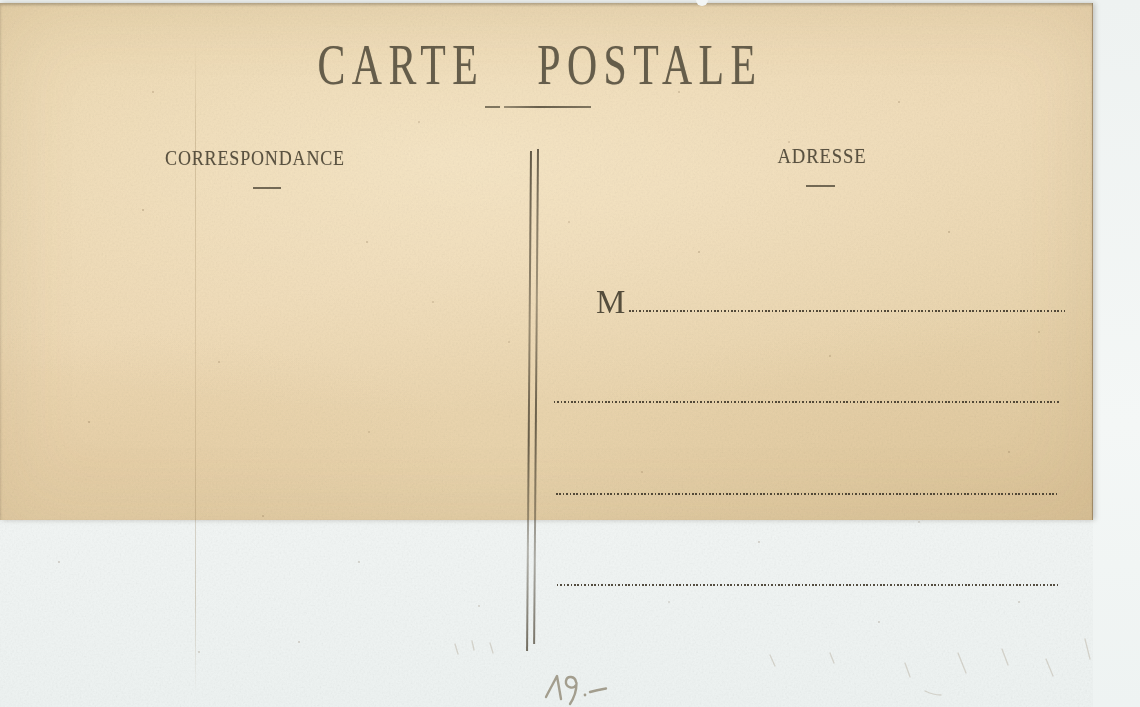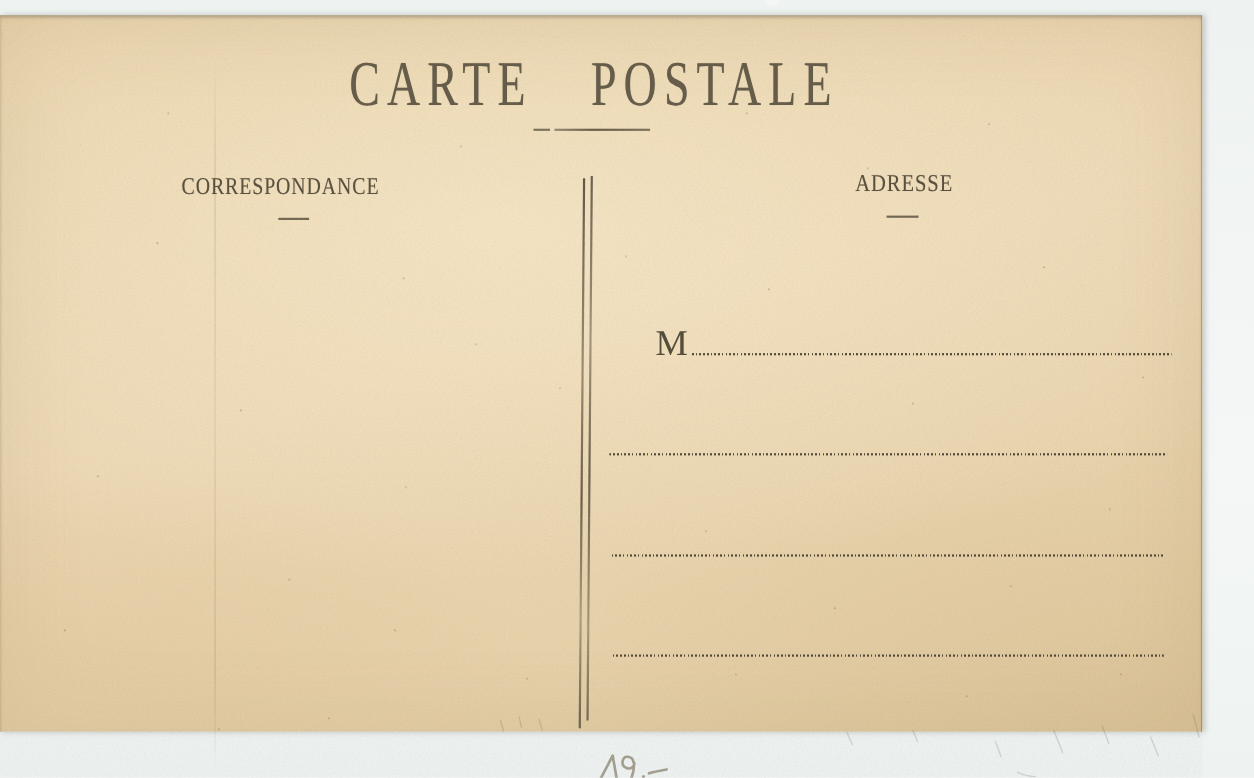--- a/index.html
+++ b/index.html
@@ -8,21 +8,21 @@
     font-family:"Liberation Serif", serif;
     overflow:hidden;
     background:#f2f5f4;
   }
   .stage {
     position:relative; width:1140px; height:707px;
     background:linear-gradient(180deg,#eef2f1 0%,#f4f7f6 60%,#eef3f2 100%);
   }
   
   .card {
-    position:absolute; left:0; top:14px; width:1093px; height:651px;
+    position:absolute; left:0; top:3px; width:1093px; height:517px;
     background:
       radial-gradient(130% 90% at 42% 30%, rgba(252,240,212,0.55) 0%, rgba(252,240,212,0) 55%),
       radial-gradient(80% 60% at 95% 95%, rgba(203,168,118,0.22) 0%, rgba(203,168,118,0) 60%),
       radial-gradient(60% 45% at 8% 90%, rgba(210,178,128,0.18) 0%, rgba(210,178,128,0) 60%),
       linear-gradient(165deg, #ead5ac 0%, #eed9b4 45%, #e8d3ab 78%, #e4cfa6 100%);
     box-shadow:
       2px 0 5px rgba(110,105,95,0.35),
       inset 0 0 80px rgba(140,110,60,0.13),
       inset 0 2px 3px rgba(100,90,75,0.40),
       inset -1px 0 0 rgba(140,115,80,0.55);

